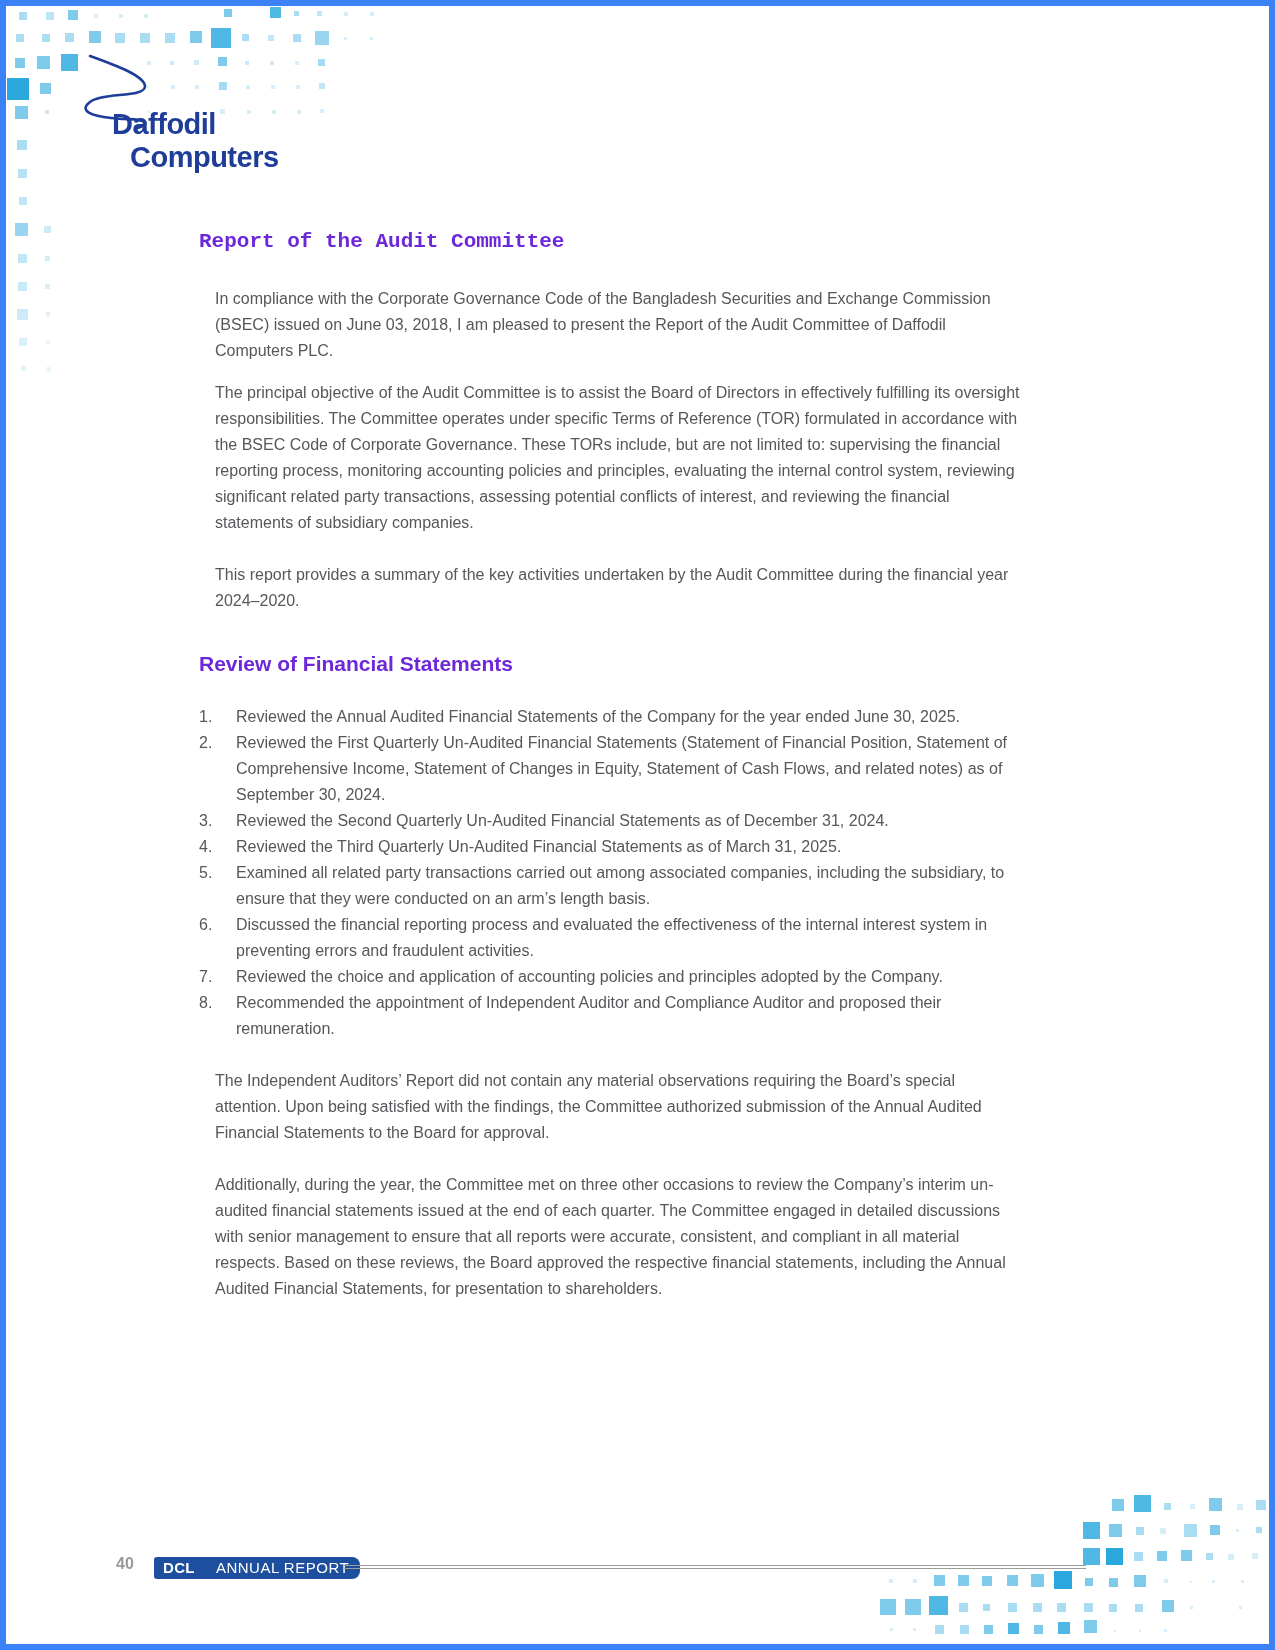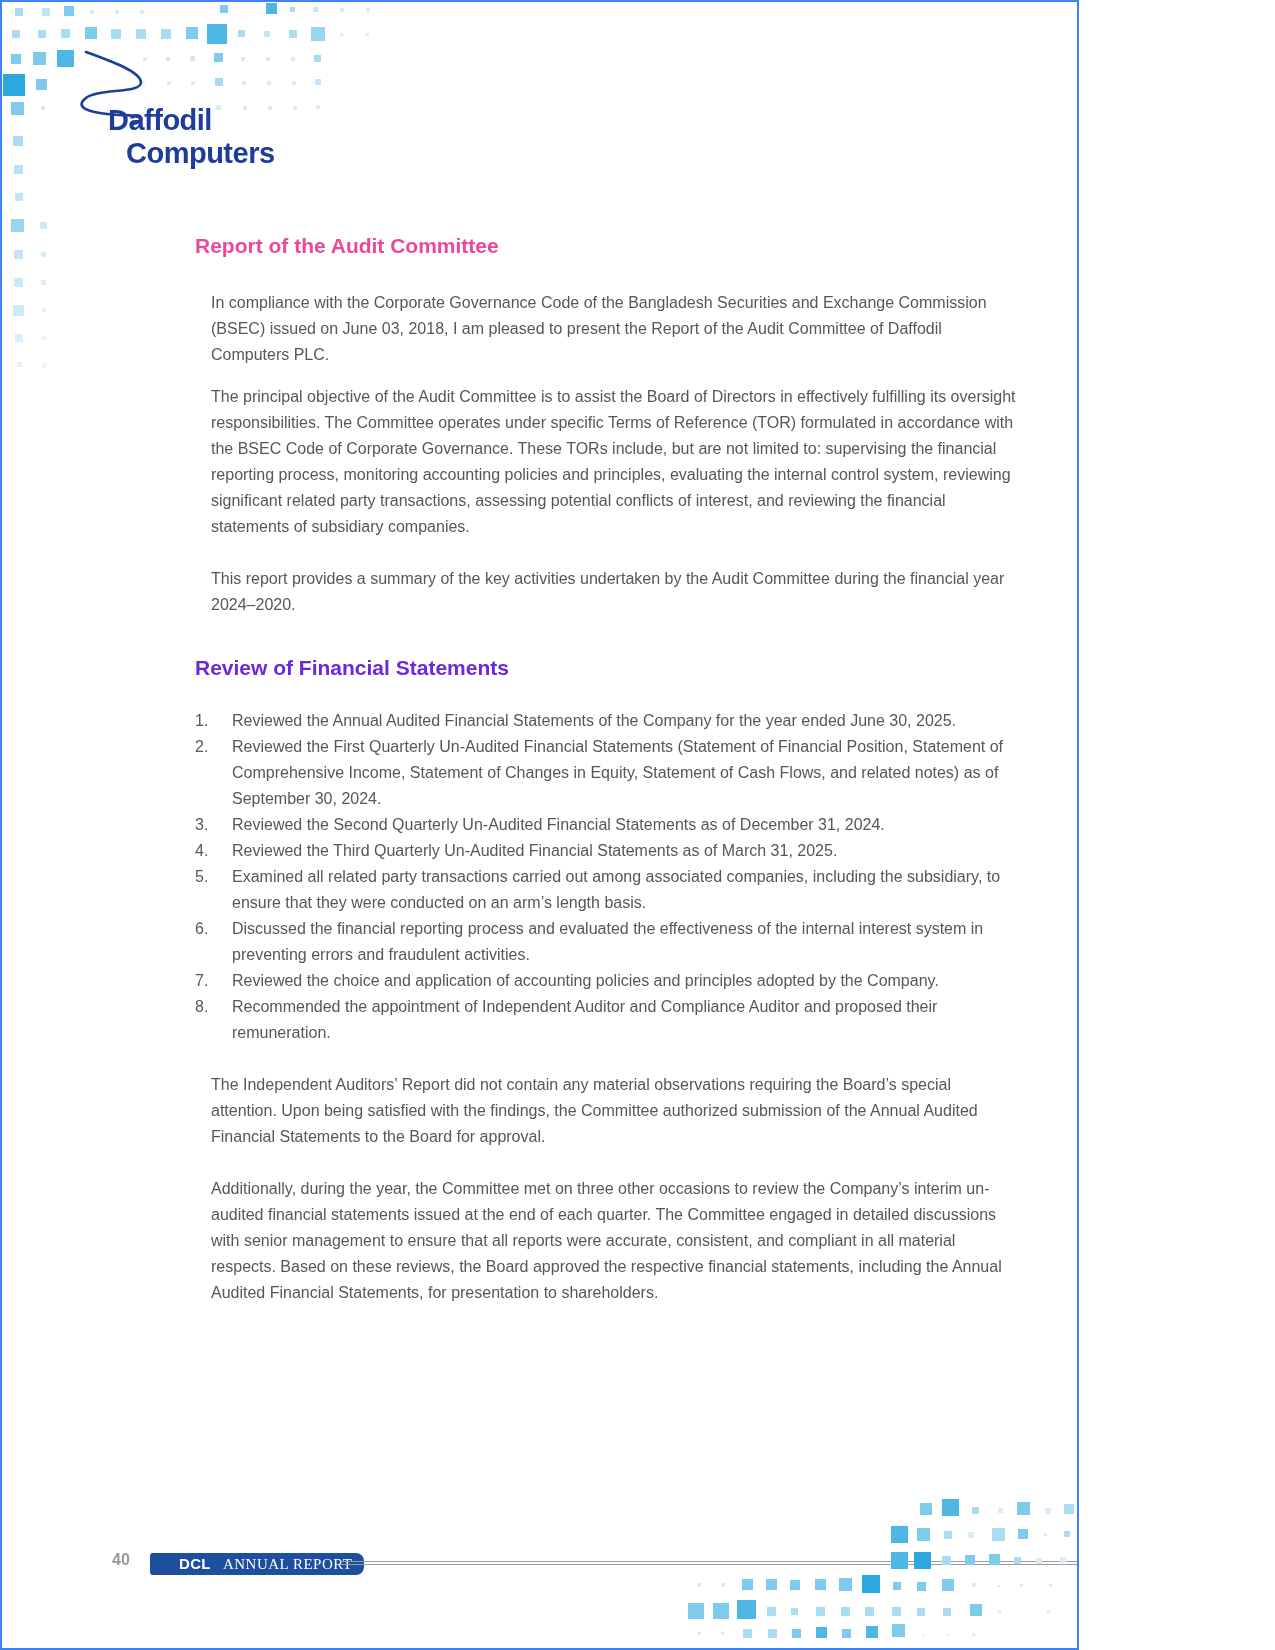--- a/index.html
+++ b/index.html
@@ -1,21 +1,21 @@
 <!DOCTYPE html>
 <html><head>
 <meta charset="utf-8">
 <style>
   html, body { margin: 0; padding: 0; background: #ffffff; }
   .page {
     position: relative;
-    width: 1079px;
+    width: 1275px;
     height: 1650px;
     background: #ffffff;
-    border: 2px solid #3b82f6;
+    border: 6px solid #3b82f6;
     box-sizing: border-box;
     overflow: hidden;
     font-family: "Liberation Sans", sans-serif;
     padding-left: 28px;
   }
   .deco { position: absolute; pointer-events: none; }
   .deco-topleft { left: 0; top: 0; }
   .deco-bottomright { right: 0; bottom: 0; }
 
   .logo {
@@ -33,25 +33,26 @@
   .content {
     position: absolute;
     left: 193px;
     top: 222px;
     width: 838px;
     color: #55575a;
     font-size: 16px;
     line-height: 26px;
   }
   h1.sec-heading {
-    margin: 8px 0 30px 0;
+    margin: 0 0 30px 0;
     font-size: 21px;
     line-height: 28px;
-    color: #ec4899;
+    color: #6d28d9;
     font-weight: bold;
+    font-family: Liberation Mono, monospace;
   }
   h2.sec-heading {
     margin: 36px 0 26px 0;
     font-size: 21px;
     line-height: 28px;
     color: #6d28d9;
     font-weight: bold;
   }
   p.body-p { margin: 16px; }
   p.body-p.gap { margin-top: 26px; }
@@ -83,22 +84,22 @@
     left: 148px;
     top: 3px;
     background: #1e4f9e;
     color: #ffffff;
     font-size: 15px;
     line-height: 22px;
     padding: 0 11px 0 9px;
     border-radius: 3px 8px 8px 3px;
     white-space: nowrap;
   }
-  .report-badge .b { font-weight: bold; letter-spacing: 0.3px; margin-left: 20px; }
-  .report-badge .r { font-weight: normal; letter-spacing: 0.5px; margin-left: 8px; font-family: Liberation Serif, serif; }
+  .report-badge .b { font-weight: bold; letter-spacing: 0.3px; }
+  .report-badge .r { font-weight: normal; letter-spacing: 0.5px; margin-left: 17px; }
   .footer-rule {
     position: absolute;
     left: 338px;
     top: 11px;
     width: 742px;
     height: 4px;
     border-top: 1.5px solid #9d9d9d;
     border-bottom: 1.5px solid #9d9d9d;
     box-sizing: border-box;
   }

